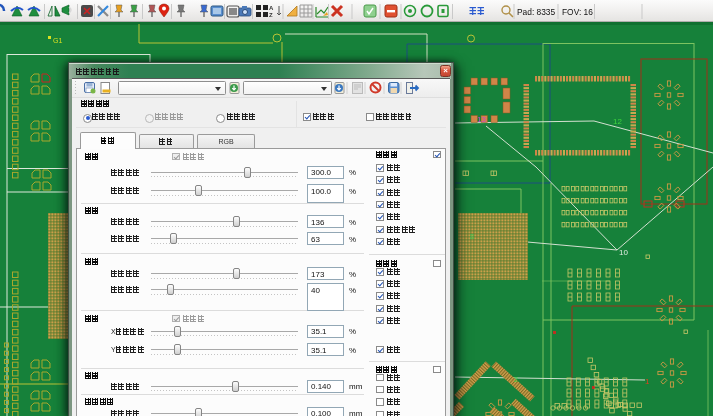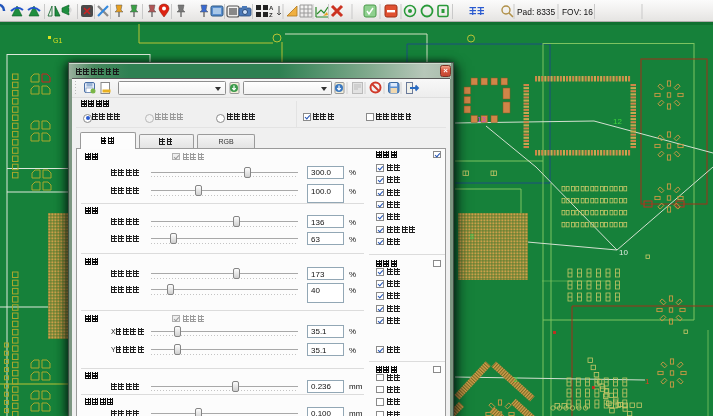--- a/index.html
+++ b/index.html
@@ -784,39 +784,39 @@
           <div style="position:absolute;left:34px;top:121.0px"><i class="z"></i><i class="z"></i><i class="z"></i><i class="z"></i></div>
           <div style="position:absolute;left:74px;top:124.0px;width:147px;height:1px;background:#a8a8a8"></div>
           <div style="position:absolute;left:74px;top:128.5px;width:147px;height:1px;background:repeating-linear-gradient(90deg,#c4c4c4 0 1px,transparent 1px 3px)"></div>
           <div style="position:absolute;left:155.5px;top:119.0px;width:7px;height:11px;border:1px solid #858585;border-radius:2px;background:linear-gradient(#fdfdfd,#cfcfcf);box-sizing:border-box"></div>
           <div style="position:absolute;left:230px;top:118.0px;width:37px;height:13px;border:1px solid #92a7b5;background:#fff;box-sizing:border-box;font:8px 'Liberation Sans';color:#111;padding:1.5px 0 0 3px">173</div>
           <div style="position:absolute;left:272px;top:120.5px;font:8px 'Liberation Sans';color:#111">%</div>
           <div style="position:absolute;left:34px;top:137.0px"><i class="z"></i><i class="z"></i><i class="z"></i><i class="z"></i></div>
           <div style="position:absolute;left:74px;top:140.0px;width:147px;height:1px;background:#a8a8a8"></div>
           <div style="position:absolute;left:74px;top:144.5px;width:147px;height:1px;background:repeating-linear-gradient(90deg,#c4c4c4 0 1px,transparent 1px 3px)"></div>
           <div style="position:absolute;left:90.0px;top:135.0px;width:7px;height:11px;border:1px solid #858585;border-radius:2px;background:linear-gradient(#fdfdfd,#cfcfcf);box-sizing:border-box"></div>
-          <div style="position:absolute;left:230px;top:134.0px;width:37px;height:20px;border:1px solid #92a7b5;background:#fff;box-sizing:border-box;font:8px 'Liberation Sans';color:#111;padding:1.5px 0 0 3px">40</div>
+          <div style="position:absolute;left:230px;top:134.0px;width:37px;height:28px;border:1px solid #92a7b5;background:#fff;box-sizing:border-box;font:8px 'Liberation Sans';color:#111;padding:1.5px 0 0 3px">40</div>
           <div style="position:absolute;left:272px;top:136.5px;font:8px 'Liberation Sans';color:#111">%</div>
           <div style="position:absolute;left:34px;top:178.5px"><span style="font:7px 'Liberation Sans';color:#222;vertical-align:top">X</span><i class="z"></i><i class="z"></i><i class="z"></i><i class="z"></i></div>
           <div style="position:absolute;left:74px;top:181.5px;width:147px;height:1px;background:#a8a8a8"></div>
           <div style="position:absolute;left:74px;top:186px;width:147px;height:1px;background:repeating-linear-gradient(90deg,#c4c4c4 0 1px,transparent 1px 3px)"></div>
           <div style="position:absolute;left:96.5px;top:176.5px;width:7px;height:11px;border:1px solid #858585;border-radius:2px;background:linear-gradient(#fdfdfd,#cfcfcf);box-sizing:border-box"></div>
           <div style="position:absolute;left:230px;top:175.5px;width:37px;height:13px;border:1px solid #92a7b5;background:#fff;box-sizing:border-box;font:8px 'Liberation Sans';color:#111;padding:1.5px 0 0 3px">35.1</div>
           <div style="position:absolute;left:272px;top:178px;font:8px 'Liberation Sans';color:#111">%</div>
           <div style="position:absolute;left:34px;top:197.0px"><span style="font:7px 'Liberation Sans';color:#222;vertical-align:top">Y</span><i class="z"></i><i class="z"></i><i class="z"></i><i class="z"></i></div>
           <div style="position:absolute;left:74px;top:200.0px;width:147px;height:1px;background:#a8a8a8"></div>
           <div style="position:absolute;left:74px;top:204.5px;width:147px;height:1px;background:repeating-linear-gradient(90deg,#c4c4c4 0 1px,transparent 1px 3px)"></div>
           <div style="position:absolute;left:96.5px;top:195.0px;width:7px;height:11px;border:1px solid #858585;border-radius:2px;background:linear-gradient(#fdfdfd,#cfcfcf);box-sizing:border-box"></div>
           <div style="position:absolute;left:230px;top:194.0px;width:37px;height:13px;border:1px solid #92a7b5;background:#fff;box-sizing:border-box;font:8px 'Liberation Sans';color:#111;padding:1.5px 0 0 3px">35.1</div>
           <div style="position:absolute;left:272px;top:196.5px;font:8px 'Liberation Sans';color:#111">%</div>
           <div style="position:absolute;left:34px;top:233.5px"><i class="z"></i><i class="z"></i><i class="z"></i><i class="z"></i></div>
           <div style="position:absolute;left:74px;top:236.5px;width:147px;height:1px;background:#a8a8a8"></div>
           <div style="position:absolute;left:74px;top:241px;width:147px;height:1px;background:repeating-linear-gradient(90deg,#c4c4c4 0 1px,transparent 1px 3px)"></div>
           <div style="position:absolute;left:154.5px;top:231.5px;width:7px;height:11px;border:1px solid #858585;border-radius:2px;background:linear-gradient(#fdfdfd,#cfcfcf);box-sizing:border-box"></div>
-          <div style="position:absolute;left:230px;top:230.5px;width:37px;height:13px;border:1px solid #92a7b5;background:#fff;box-sizing:border-box;font:8px 'Liberation Sans';color:#111;padding:1.5px 0 0 3px">0.236</div>
+          <div style="position:absolute;left:230px;top:230.5px;width:37px;height:13px;border:1px solid #92a7b5;background:#fff;box-sizing:border-box;font:8px 'Liberation Sans';color:#111;padding:1.5px 0 0 3px">0.140</div>
           <div style="position:absolute;left:272px;top:233px;font:8px 'Liberation Sans';color:#111">mm</div>
           <div style="position:absolute;left:34px;top:260.5px"><i class="z"></i><i class="z"></i><i class="z"></i><i class="z"></i></div>
           <div style="position:absolute;left:74px;top:263.5px;width:147px;height:1px;background:#a8a8a8"></div>
           <div style="position:absolute;left:118.0px;top:258.5px;width:7px;height:11px;border:1px solid #858585;border-radius:2px;background:linear-gradient(#fdfdfd,#cfcfcf);box-sizing:border-box"></div>
           <div style="position:absolute;left:230px;top:257.5px;width:37px;height:13px;border:1px solid #92a7b5;background:#fff;box-sizing:border-box;font:8px 'Liberation Sans';color:#111;padding:1.5px 0 0 3px">0.100</div>
           <div style="position:absolute;left:272px;top:260px;font:8px 'Liberation Sans';color:#111">mm</div>
       <div style="position:absolute;left:299px;top:1.5px"><i class="zb"></i><i class="zb"></i><i class="zb"></i></div>
           <div class="cb k" style="left:356px;top:1.5px"></div>
           <div class="cb k" style="left:299px;top:15.0px"></div>
           <div style="position:absolute;left:310px;top:15.0px"><i class="z"></i><i class="z"></i></div>

